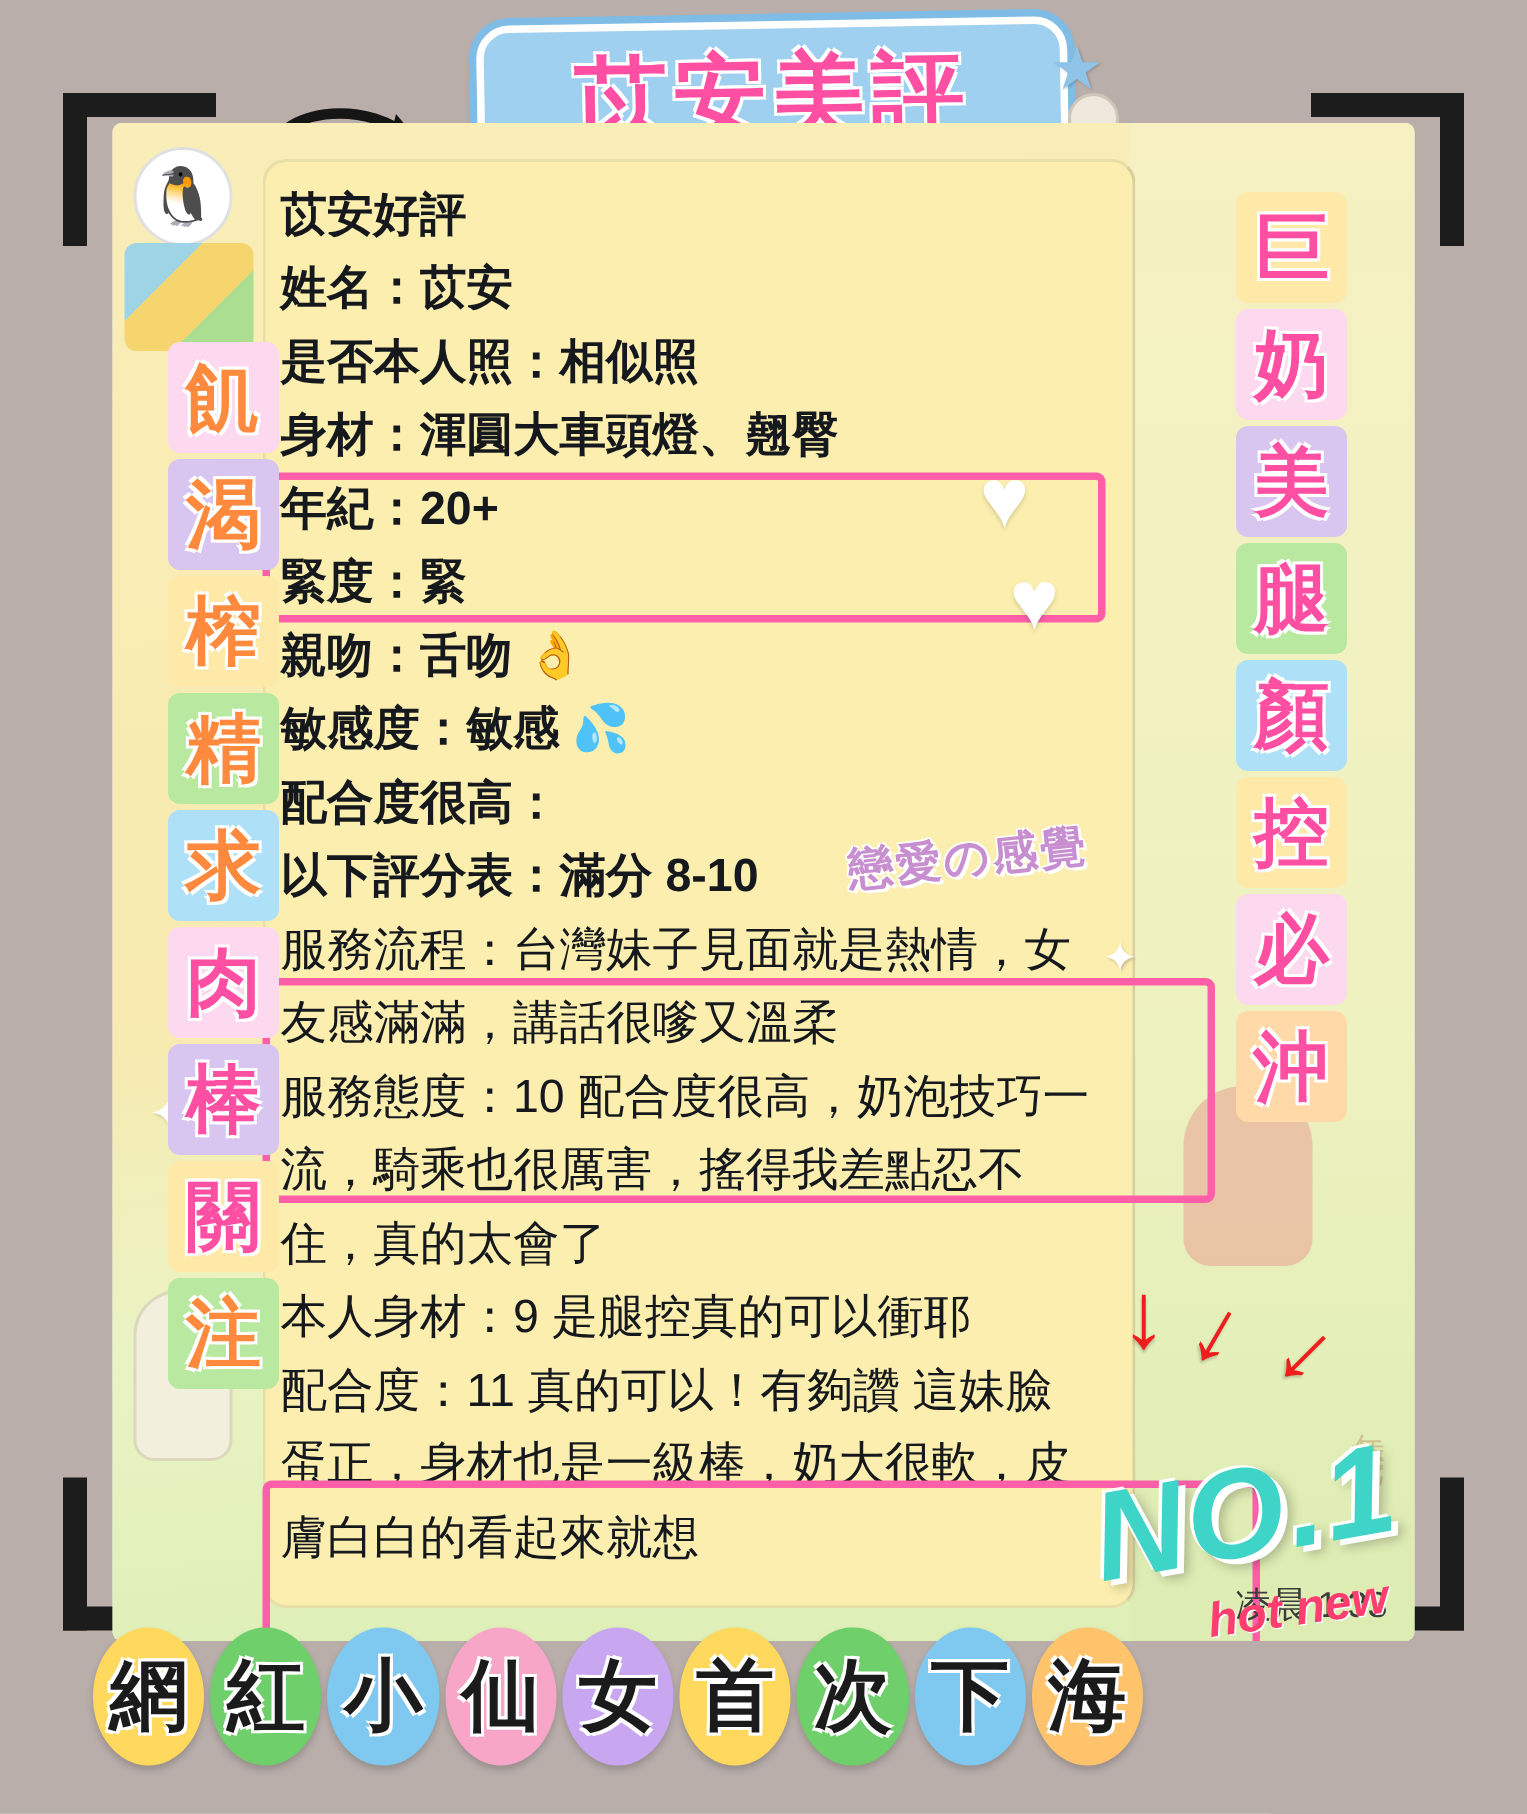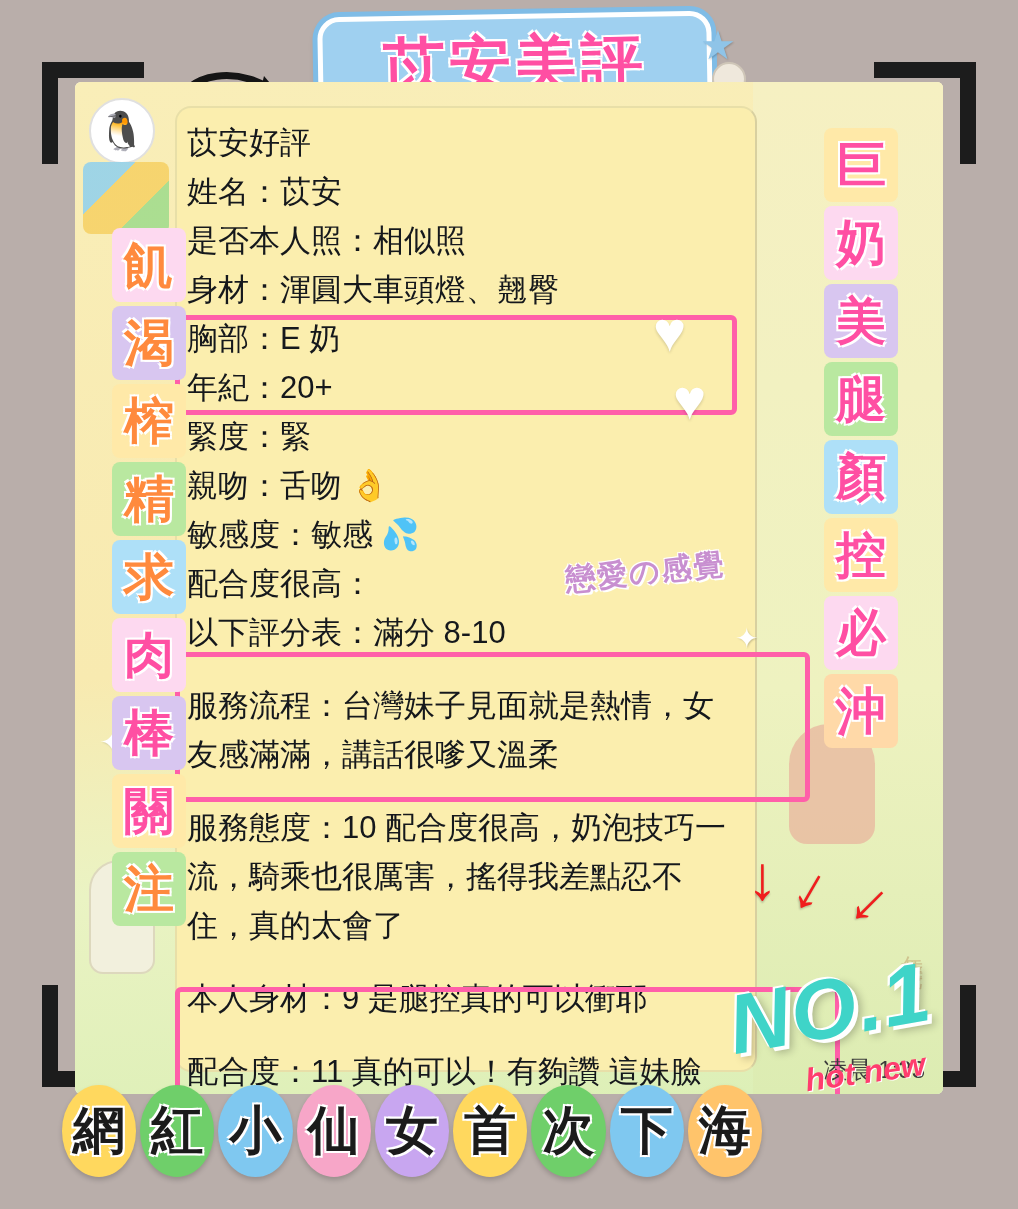--- a/index.html
+++ b/index.html
@@ -97,22 +97,22 @@
     position: absolute;
     left: 112px;
     top: 36px;
     width: 560px;
     font-size: 31px;
     line-height: 49px;
     color: #15181c;
     font-family: "Liberation Sans", sans-serif;
     letter-spacing: 0px;
   }
-  .post-text .ln { white-space: nowrap; }
-  .post-text .wrapln { white-space: normal; margin-top: 24px; }
+  .post-text .ln { white-space: nowrap; font-weight: bold; }
+  .post-text .wrapln { white-space: normal; }
 
   
   .hl {
     position: absolute;
     border: 5px solid #ff5fa9;
     border-radius: 6px;
     pointer-events: none;
   }
   .hl-1 { left: 100px; top: 233px; width: 552px; height: 90px; }
   .hl-2 { left: 100px; top: 570px; width: 625px; height: 140px; }
@@ -317,21 +317,20 @@
 
     <div class="sticker-penguin">🐧</div>
     <div class="sticker-toy"></div>
     <div class="sticker-bunny"></div>
 
     <div class="post-text">
       <div class="ln">苡安好評</div>
       <div class="ln">姓名：苡安</div>
       <div class="ln">是否本人照：相似照</div>
       <div class="ln">身材：渾圓大車頭燈、翹臀</div>
-      <div class="ln">胸部：E 奶</div>
       <div class="ln">年紀：20+</div>
       <div class="ln">緊度：緊</div>
       <div class="ln">親吻：舌吻 👌</div>
       <div class="ln">敏感度：敏感 💦</div>
       <div class="ln">配合度很高：</div>
       <div class="ln">以下評分表：滿分 8-10</div>
       <div class="wrapln" style="width:545px;">服務流程：台灣妹子見面就是熱情，女友感滿滿，講話很嗲又溫柔</div>
       <div class="wrapln" style="width:545px;">服務態度：10 配合度很高，奶泡技巧一流，騎乘也很厲害，搖得我差點忍不住，真的太會了</div>
       <div class="wrapln" style="width:545px;">本人身材：9 是腿控真的可以衝耶</div>
       <div class="wrapln" style="width:545px;">配合度：11 真的可以！有夠讚 這妹臉蛋正，身材也是一級棒，奶大很軟，皮膚白白的看起來就想</div>

